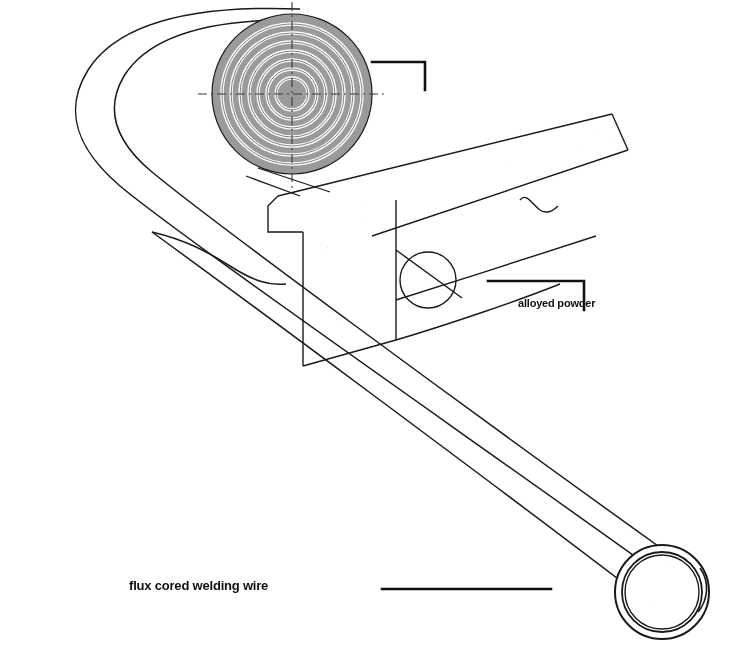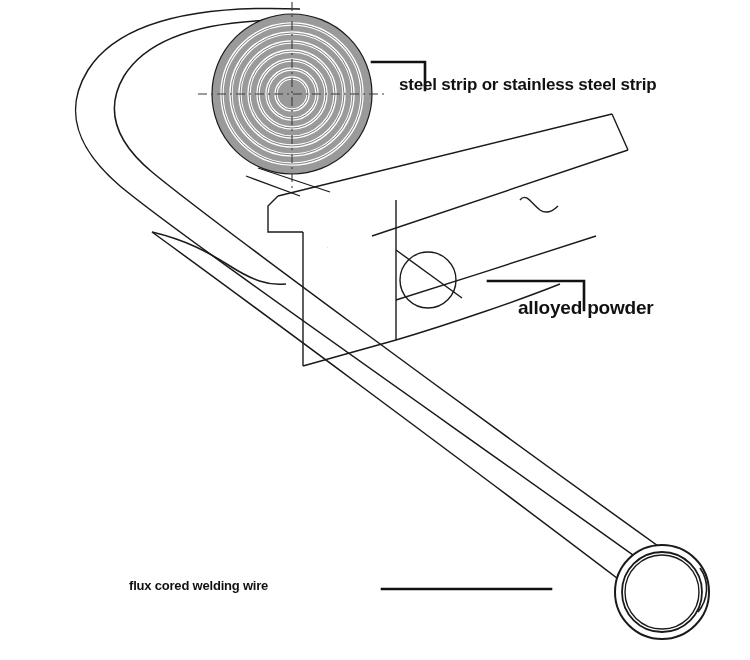--- a/index.html
+++ b/index.html
@@ -31,21 +31,21 @@
     letter-spacing: -0.2px;
   }
   #label-steel-strip {
     left: 399px;
     top: 75px;
     font-size: 17px;
   }
   #label-alloyed-powder {
     left: 518px;
     top: 297px;
-    font-size: 19px;
+    font-size: 11px;
   }
   #label-flux-cored {
     left: 129px;
     top: 578px;
     font-size: 13px;
   }
 </style>
 </head>
 <body>
 
@@ -198,19 +198,18 @@
     </g>
 
     <g stroke="#111111" stroke-width="2.6" fill="none" stroke-linecap="square">
       <path d="M 372,62 L 425,62 L 425,90"></path>
       <path d="M 488,281 L 584,281 L 584,310"></path>
       <path d="M 382,589 L 551,589"></path>
     </g>
 
   </svg>
 
-  <div class="label" id="label-steel-strip">steel strip or stainless steel strip</div>
 
   <div class="label" id="label-alloyed-powder">alloyed powder</div>
 
   <div class="label" id="label-flux-cored">flux cored welding wire</div>
 
 </div>
 
 </body></html>

